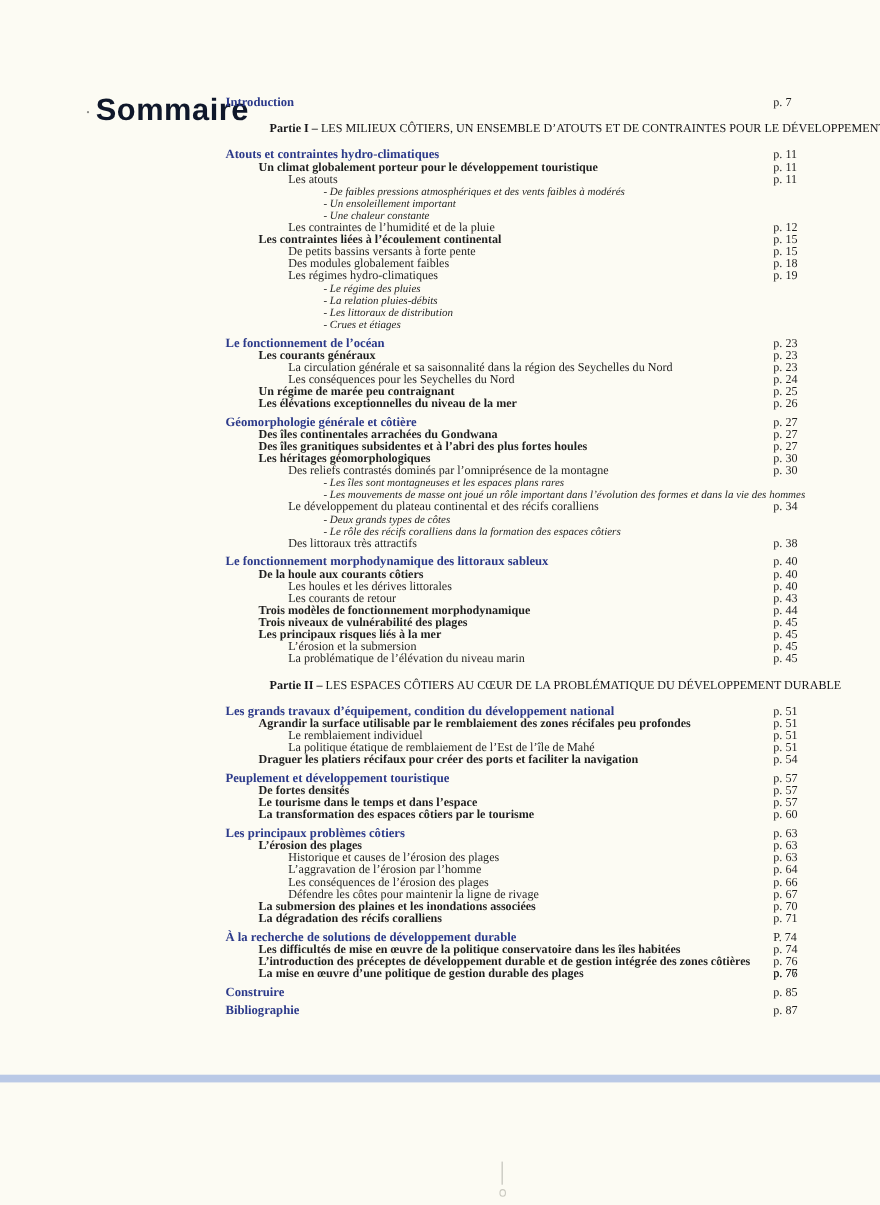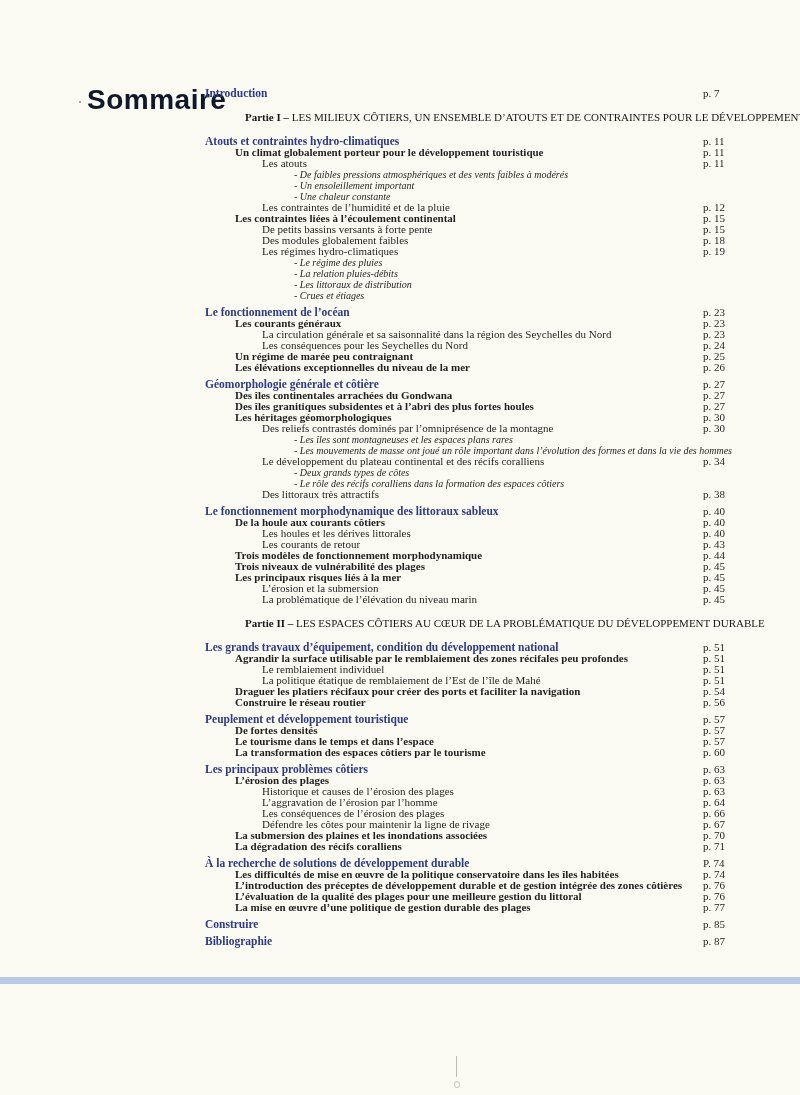--- a/index.html
+++ b/index.html
@@ -114,37 +114,36 @@
       <div class="row row-bold"><span class="txt">Trois niveaux de vulnérabilité des plages</span><span class="pg">p. 45</span></div>
       <div class="row row-bold"><span class="txt">Les principaux risques liés à la mer</span><span class="pg">p. 45</span></div>
       <div class="row row-plain"><span class="txt">L’érosion et la submersion</span><span class="pg">p. 45</span></div>
       <div class="row row-plain"><span class="txt">La problématique de l’élévation du niveau marin</span><span class="pg">p. 45</span></div>
       <div class="row row-partie"><span class="partie-label">Partie II –</span><span class="txt"> LES ESPACES CÔTIERS AU CŒUR DE LA PROBLÉMATIQUE DU DÉVELOPPEMENT DURABLE</span></div>
       <div class="row row-section"><span class="txt">Les grands travaux d’équipement, condition du développement national</span><span class="pg">p. 51</span></div>
       <div class="row row-bold"><span class="txt">Agrandir la surface utilisable par le remblaiement des zones récifales peu profondes</span><span class="pg">p. 51</span></div>
       <div class="row row-plain"><span class="txt">Le remblaiement individuel</span><span class="pg">p. 51</span></div>
       <div class="row row-plain"><span class="txt">La politique étatique de remblaiement de l’Est de l’île de Mahé</span><span class="pg">p. 51</span></div>
       <div class="row row-bold"><span class="txt">Draguer les platiers récifaux pour créer des ports et faciliter la navigation</span><span class="pg">p. 54</span></div>
-      <div class="row row-bold"><span class="txt">Construire le réseau routier</span><span class="pg">p. 56</span></div>
       <div class="row row-section"><span class="txt">Peuplement et développement touristique</span><span class="pg">p. 57</span></div>
       <div class="row row-bold"><span class="txt">De fortes densités</span><span class="pg">p. 57</span></div>
       <div class="row row-bold"><span class="txt">Le tourisme dans le temps et dans l’espace</span><span class="pg">p. 57</span></div>
       <div class="row row-bold"><span class="txt">La transformation des espaces côtiers par le tourisme</span><span class="pg">p. 60</span></div>
       <div class="row row-section"><span class="txt">Les principaux problèmes côtiers</span><span class="pg">p. 63</span></div>
       <div class="row row-bold"><span class="txt">L’érosion des plages</span><span class="pg">p. 63</span></div>
       <div class="row row-plain"><span class="txt">Historique et causes de l’érosion des plages</span><span class="pg">p. 63</span></div>
       <div class="row row-plain"><span class="txt">L’aggravation de l’érosion par l’homme</span><span class="pg">p. 64</span></div>
       <div class="row row-plain"><span class="txt">Les conséquences de l’érosion des plages</span><span class="pg">p. 66</span></div>
       <div class="row row-plain"><span class="txt">Défendre les côtes pour maintenir la ligne de rivage</span><span class="pg">p. 67</span></div>
       <div class="row row-bold"><span class="txt">La submersion des plaines et les inondations associées</span><span class="pg">p. 70</span></div>
       <div class="row row-bold"><span class="txt">La dégradation des récifs coralliens</span><span class="pg">p. 71</span></div>
       <div class="row row-section"><span class="txt">À la recherche de solutions de développement durable</span><span class="pg">P. 74</span></div>
       <div class="row row-bold"><span class="txt">Les difficultés de mise en œuvre de la politique conservatoire dans les îles habitées</span><span class="pg">p. 74</span></div>
       <div class="row row-bold"><span class="txt">L’introduction des préceptes de développement durable et de gestion intégrée des zones côtières</span><span class="pg">p. 76</span></div>
-      <div class="row row-bold"><span class="txt">L’évaluation de la qualité des plages pour une meilleure gestion du littoral</span><span class="pg">p. 76</span></div>
+      <div class="row row-bold"><span class="pg">p. 76</span></div>
       <div class="row row-bold"><span class="txt">La mise en œuvre d’une politique de gestion durable des plages</span><span class="pg">p. 77</span></div>
       <div class="row row-section"><span class="txt">Construire</span><span class="pg">p. 85</span></div>
       <div class="row row-section"><span class="txt">Bibliographie</span><span class="pg">p. 87</span></div>
     </div>
 
   <div class="footer-bar"></div>
   <div class="fold-mark"></div>
   <div class="fold-dot"></div>
 </div>
 

